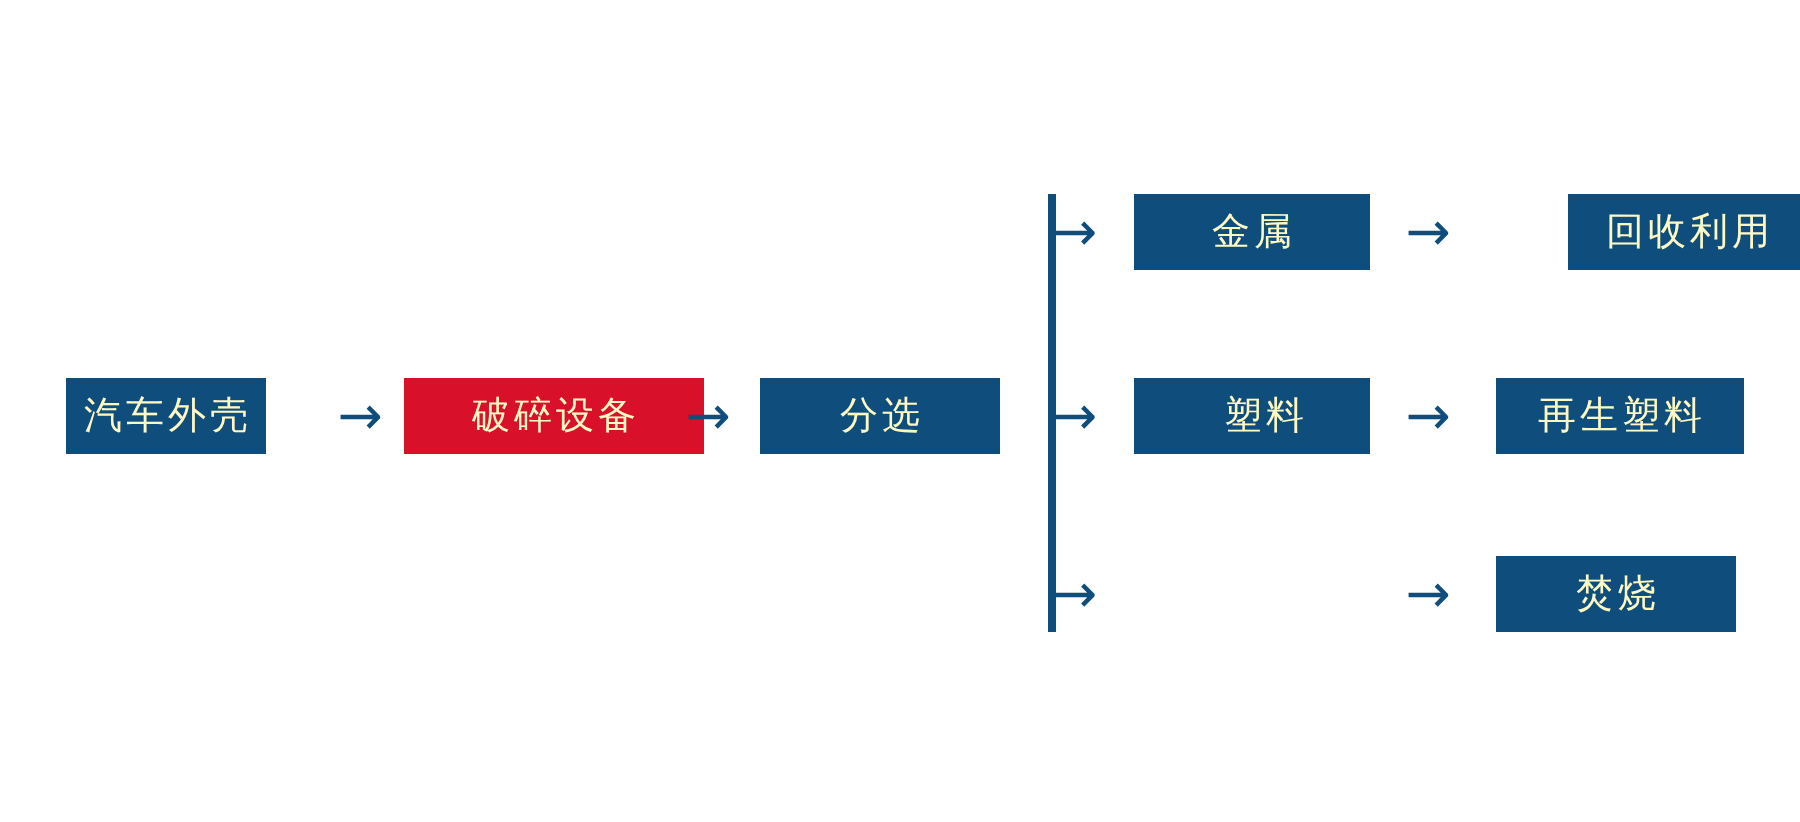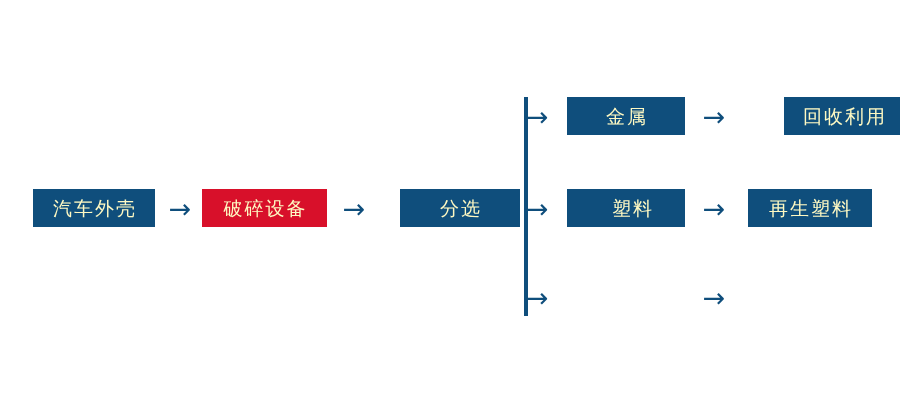--- a/index.html
+++ b/index.html
@@ -69,29 +69,29 @@
     align-items: center;
     justify-content: flex-start;
     user-select: none;
   }
 </style>
 </head>
 <body>
 
 <div id="flowchart">
 
-  <div class="node blue" style="left:33px; top:189px; width:122px; height:38px;">汽车外壳</div>
+  <div class="node blue" style="left:33px; top:189px; width:100px; height:38px;">汽车外壳</div>
 
   <div class="arrow" style="left:166px; top:194px; width:28px; height:28px;">→</div>
 
-  <div class="node red" style="left:202px; top:189px; width:125px; height:38px;">破碎设备</div>
+  <div class="node red" style="left:202px; top:189px; width:150px; height:38px;">破碎设备</div>
 
   <div class="arrow" style="left:340px; top:194px; width:28px; height:28px;">→</div>
 
-  <div class="node blue" style="left:400px; top:189px; width:120px; height:38px;text-align:right;">分选</div>
+  <div class="node blue" style="left:380px; top:189px; width:120px; height:38px;text-align:right;">分选</div>
 
   <div class="bus-line" style="left:524px; top:97px; width:4px; height:219px;"></div>
 
   <div class="branch-arrow" style="left:526px; top:102px; width:30px; height:28px;">→</div>
 
   <div class="node blue" style="left:567px; top:97px; width:118px; height:38px;">金属</div>
 
   <div class="arrow" style="left:700px; top:102px; width:28px; height:28px;">→</div>
 
   <div class="node blue" style="left:748px; top:97px; width:120px; height:38px;margin-left:36px;">回收利用</div>
@@ -102,14 +102,15 @@
 
   <div class="arrow" style="left:700px; top:194px; width:28px; height:28px;">→</div>
 
   <div class="node blue" style="left:748px; top:189px; width:124px; height:38px;">再生塑料</div>
 
   <div class="branch-arrow" style="left:526px; top:283px; width:30px; height:28px;">→</div>
 
 
   <div class="arrow" style="left:700px; top:283px; width:28px; height:28px;">→</div>
 
+  <div class="node blue" style="left:748px; top:278px; width:120px; height:38px;">焚烧</div>
 
 </div>
 
 </body></html>

